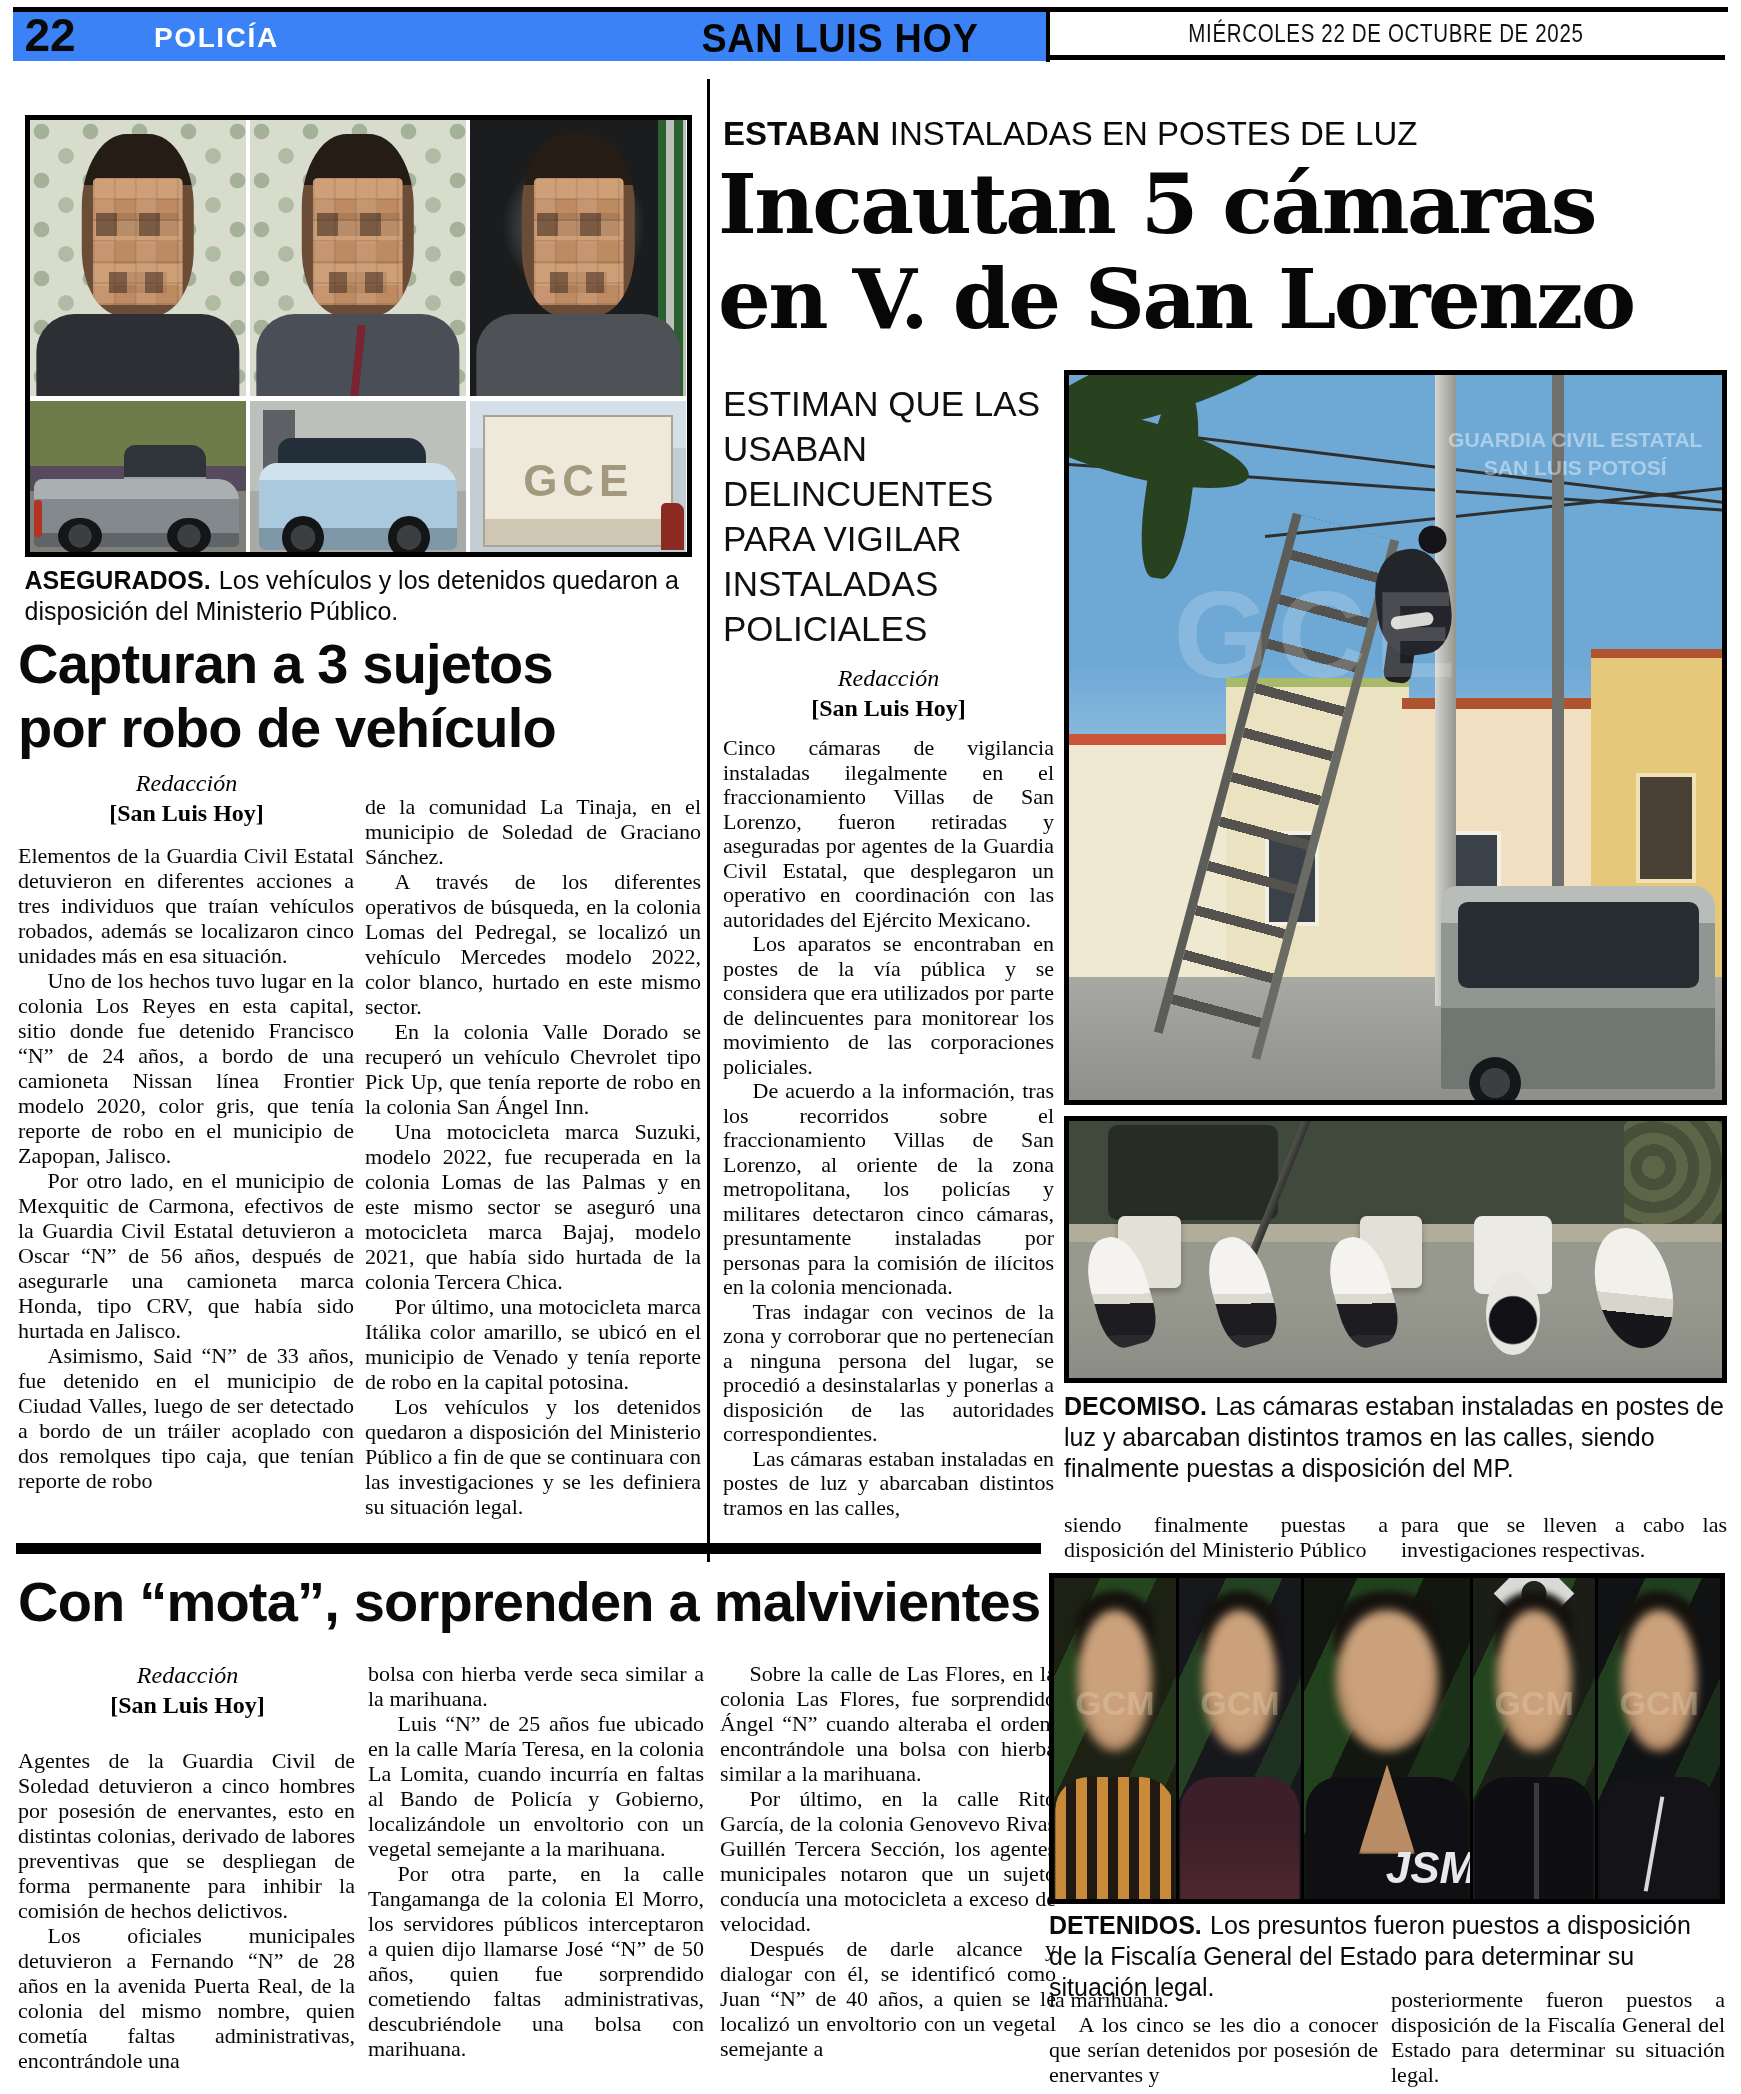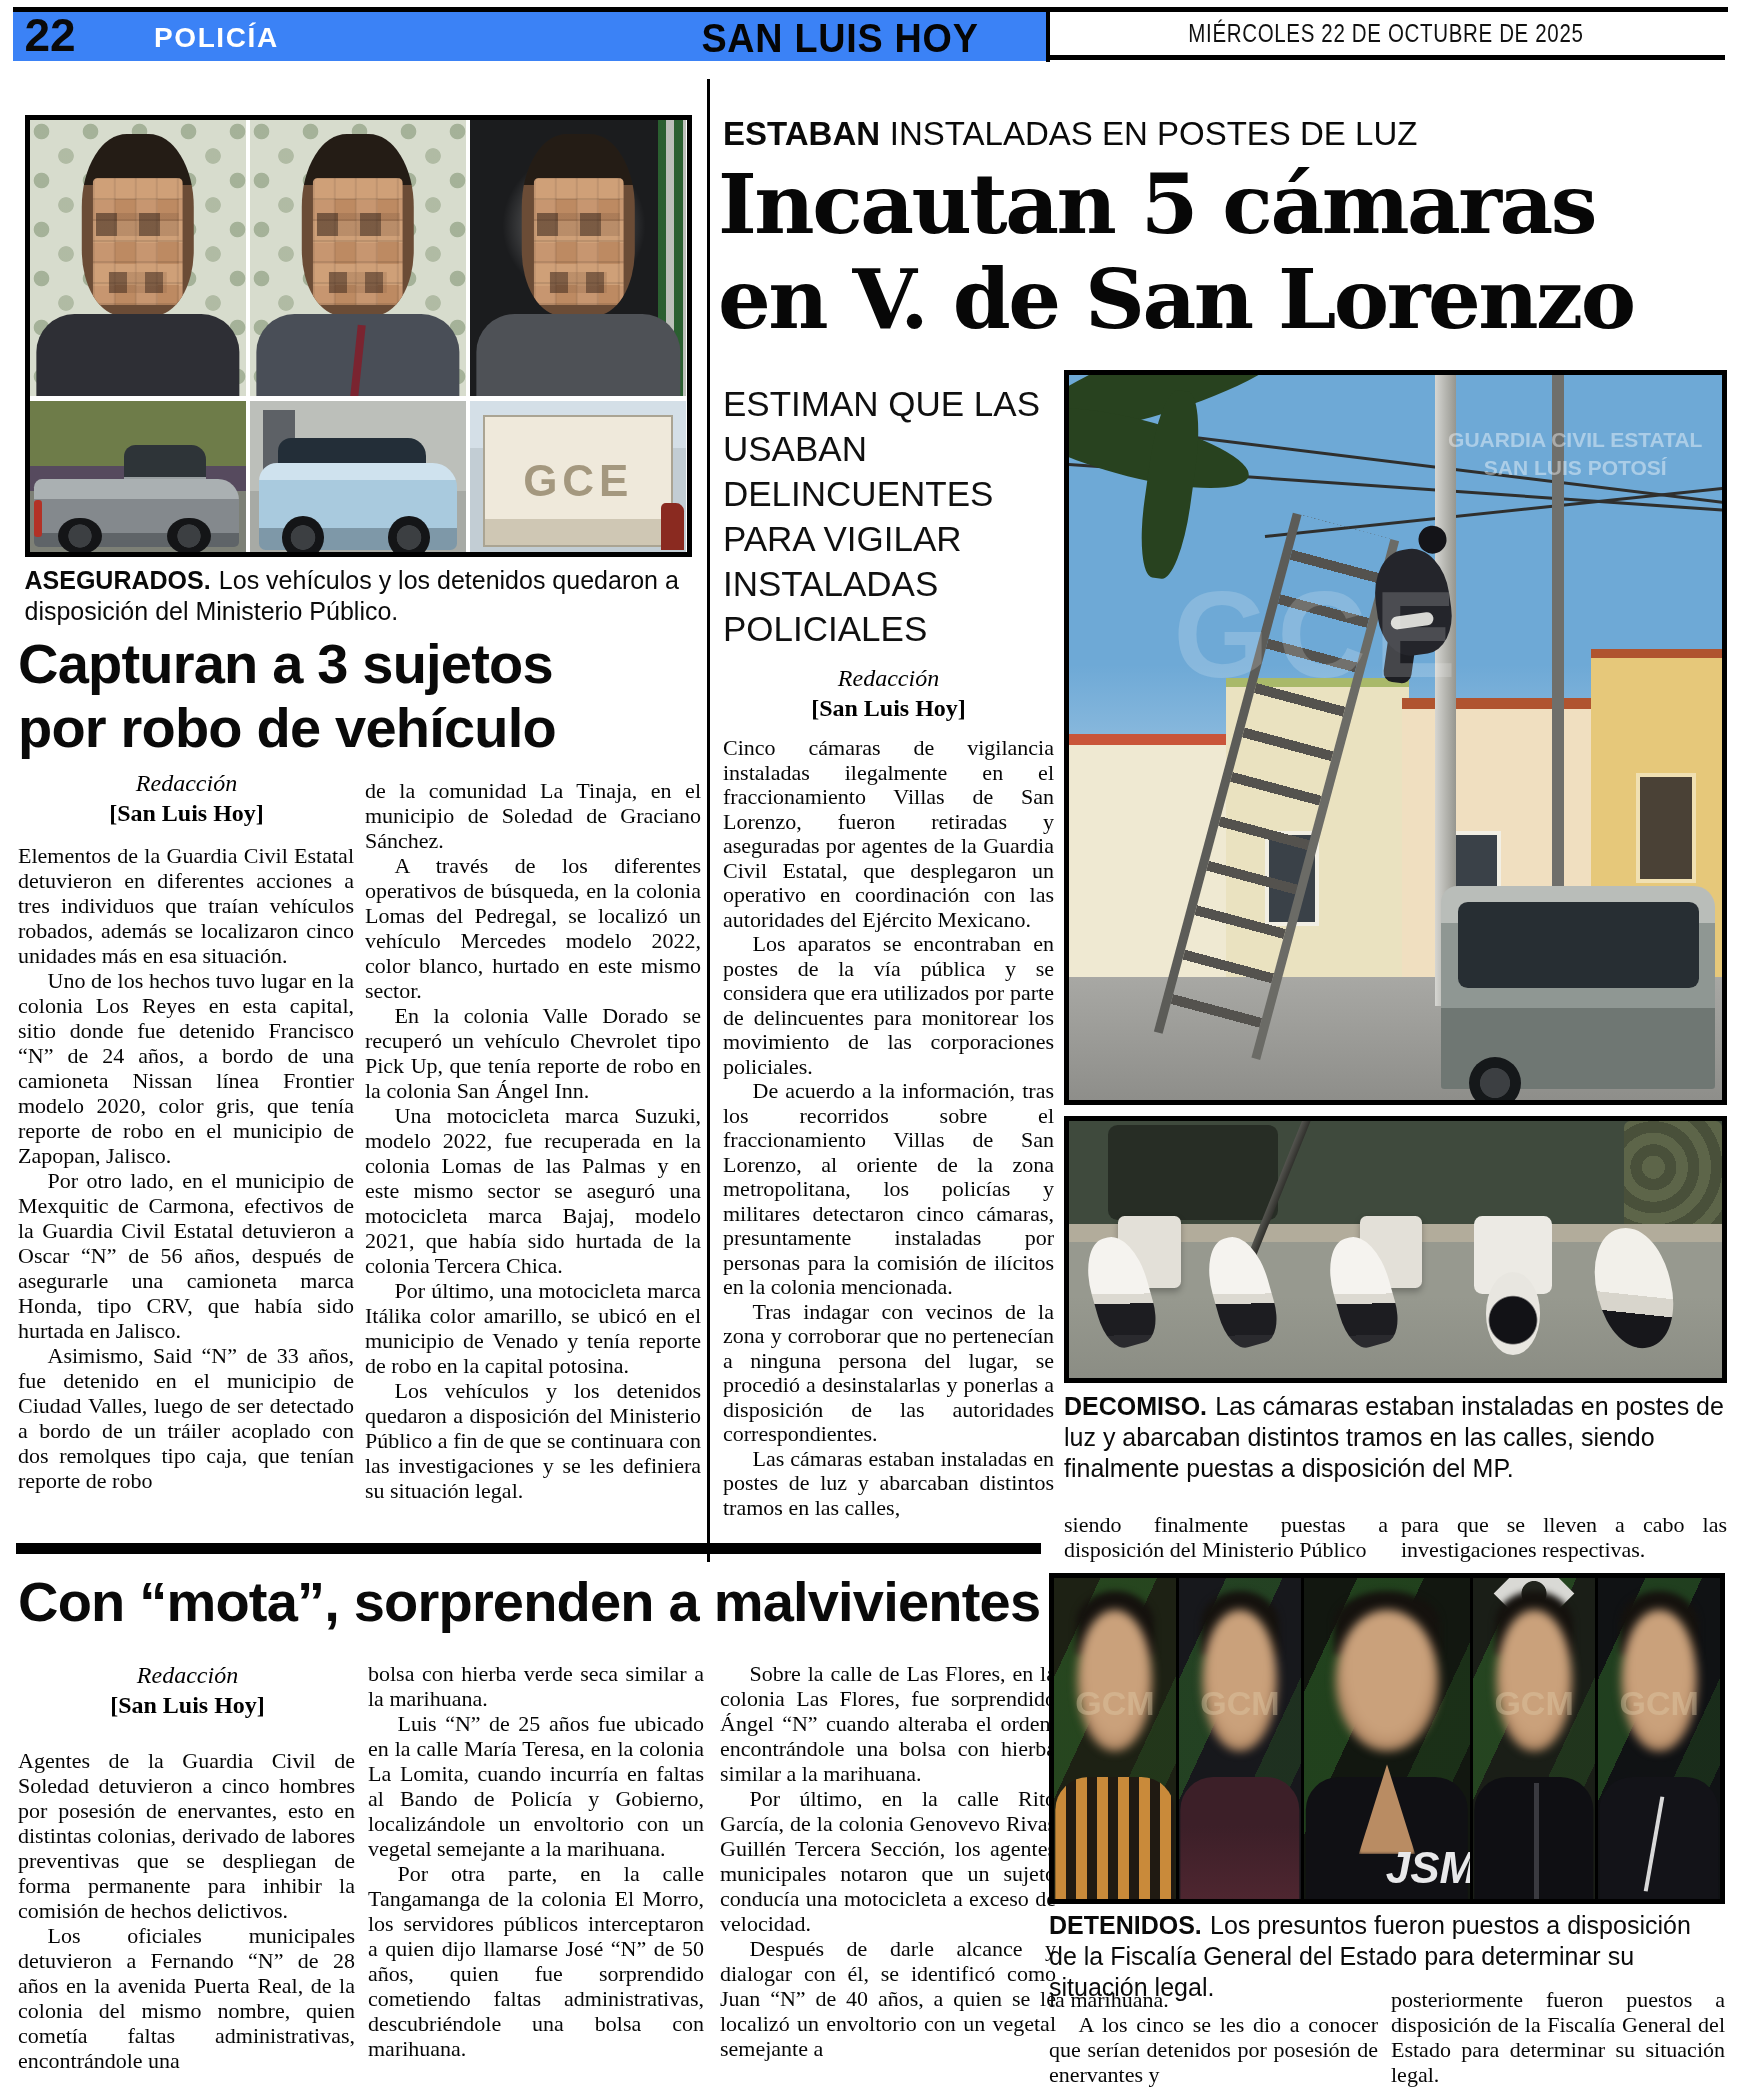--- a/index.html
+++ b/index.html
@@ -252,21 +252,21 @@
     <div class="red">Redacción</div>
     <div class="org">[San Luis Hoy]</div>
   </div>
 
   <div class="abs btext clip" style="left:18px;top:843px;width:336px;height:714px;">
     <p class="cont">Elementos de la Guardia Civil Estatal detuvieron en diferentes acciones a tres individuos que traían vehículos robados, además se localizaron cinco unidades más en esa situación.</p>
     <p>Uno de los hechos tuvo lugar en la colonia Los Reyes en esta capital, sitio donde fue detenido Francisco “N” de 24 años, a bordo de una camioneta Nissan línea Frontier modelo 2020, color gris, que tenía reporte de robo en el municipio de Zapopan, Jalisco.</p>
     <p>Por otro lado, en el municipio de Mexquitic de Carmona, efectivos de la Guardia Civil Estatal detuvieron a Oscar “N” de 56 años, después de asegurarle una camioneta marca Honda, tipo CRV, que había sido hurtada en Jalisco.</p>
     <p>Asimismo, Said “N” de 33 años, fue detenido en el municipio de Ciudad Valles, luego de ser detectado a bordo de un tráiler acoplado con dos remolques tipo caja, que tenían reporte de robo</p>
   </div>
-  <div class="abs btext clip" style="left:365px;top:778px;width:336px;height:794px;">
+  <div class="abs btext clip" style="left:365px;top:794px;width:336px;height:794px;">
     <p class="cont">de la comunidad La Tinaja, en el municipio de Soledad de Graciano Sánchez.</p>
     <p>A través de los diferentes operativos de búsqueda, en la colonia Lomas del Pedregal, se localizó un vehículo Mercedes modelo 2022, color blanco, hurtado en este mismo sector.</p>
     <p>En la colonia Valle Dorado se recuperó un vehículo Chevrolet tipo Pick Up, que tenía reporte de robo en la colonia San Ángel Inn.</p>
     <p>Una motocicleta marca Suzuki, modelo 2022, fue recuperada en la colonia Lomas de las Palmas y en este mismo sector se aseguró una motocicleta marca Bajaj, modelo 2021, que había sido hurtada de la colonia Tercera Chica.</p>
     <p>Por último, una motocicleta marca Itálika color amarillo, se ubicó en el municipio de Venado y tenía reporte de robo en la capital potosina.</p>
     <p>Los vehículos y los detenidos quedaron a disposición del Ministerio Público a fin de que se continuara con las investigaciones y se les definiera su situación legal.</p>
   </div>
 
   <div class="rule" style="left:707px;top:79px;width:3.3px;height:1483px;"></div>
 

